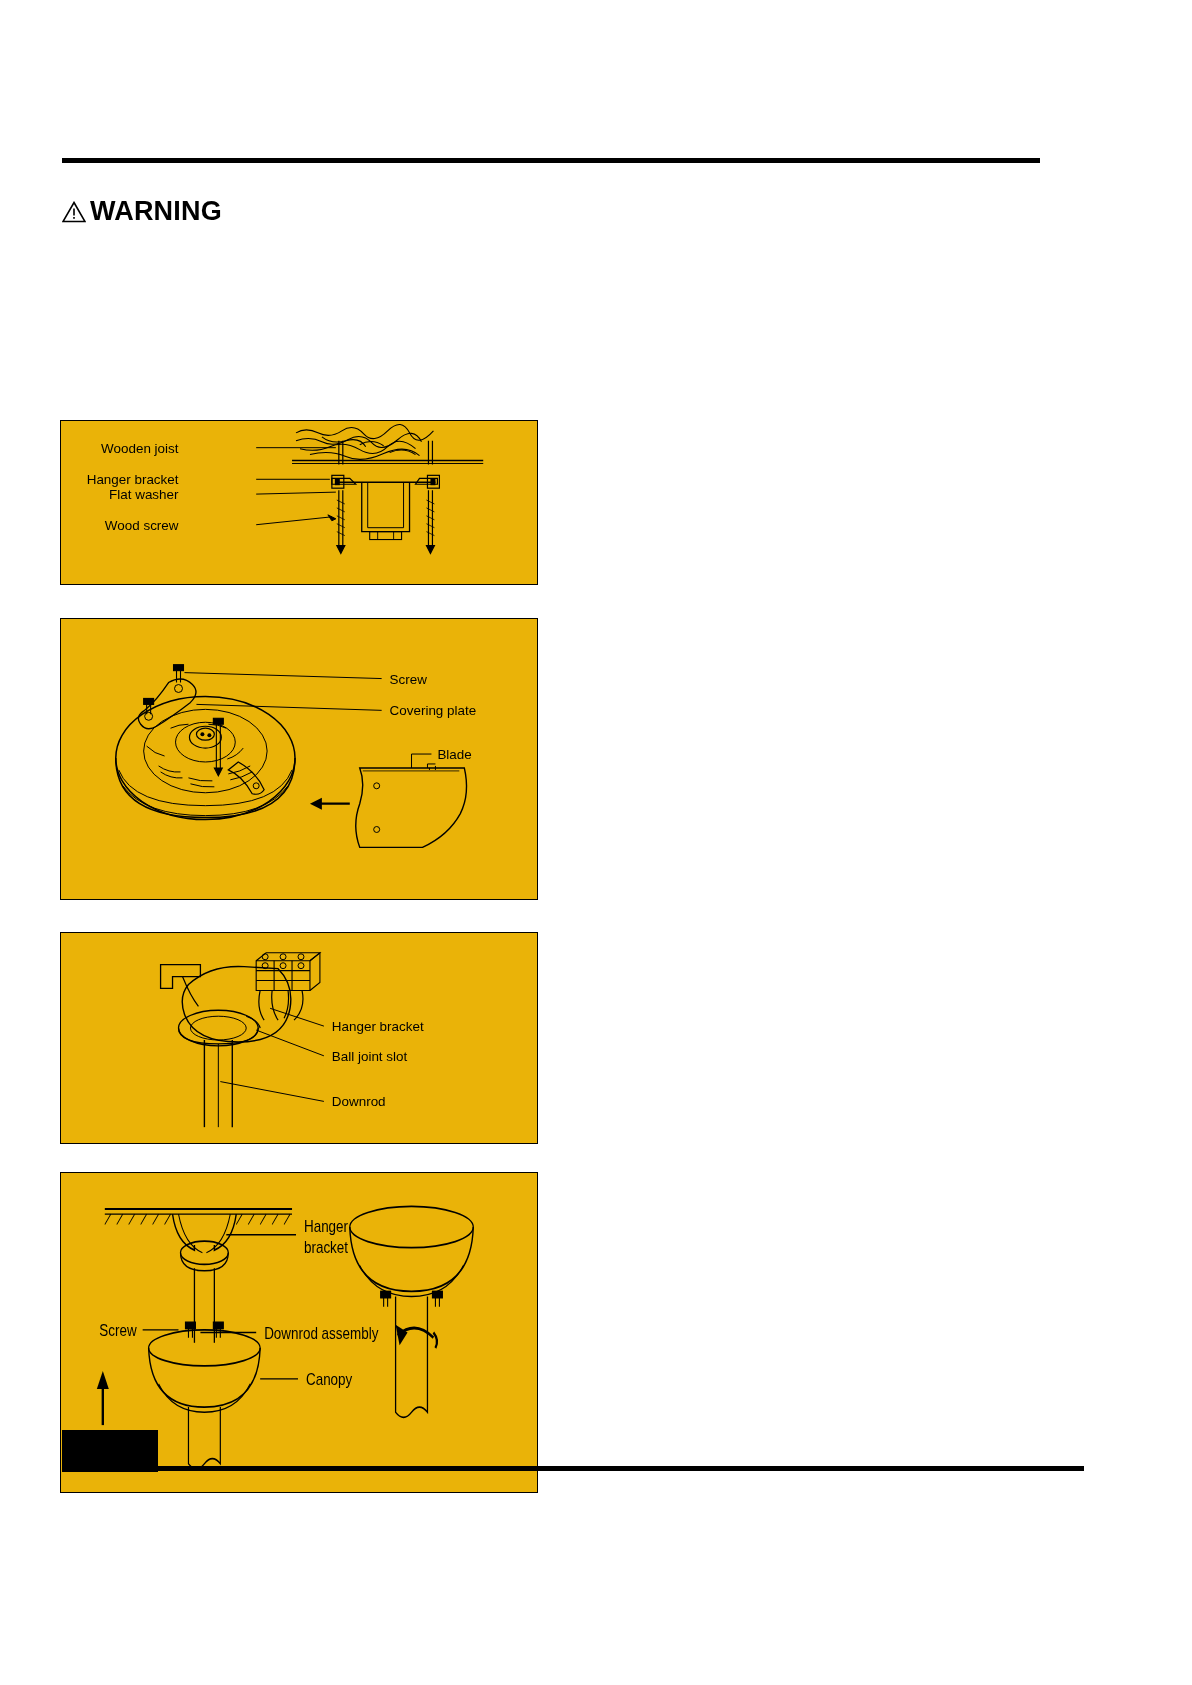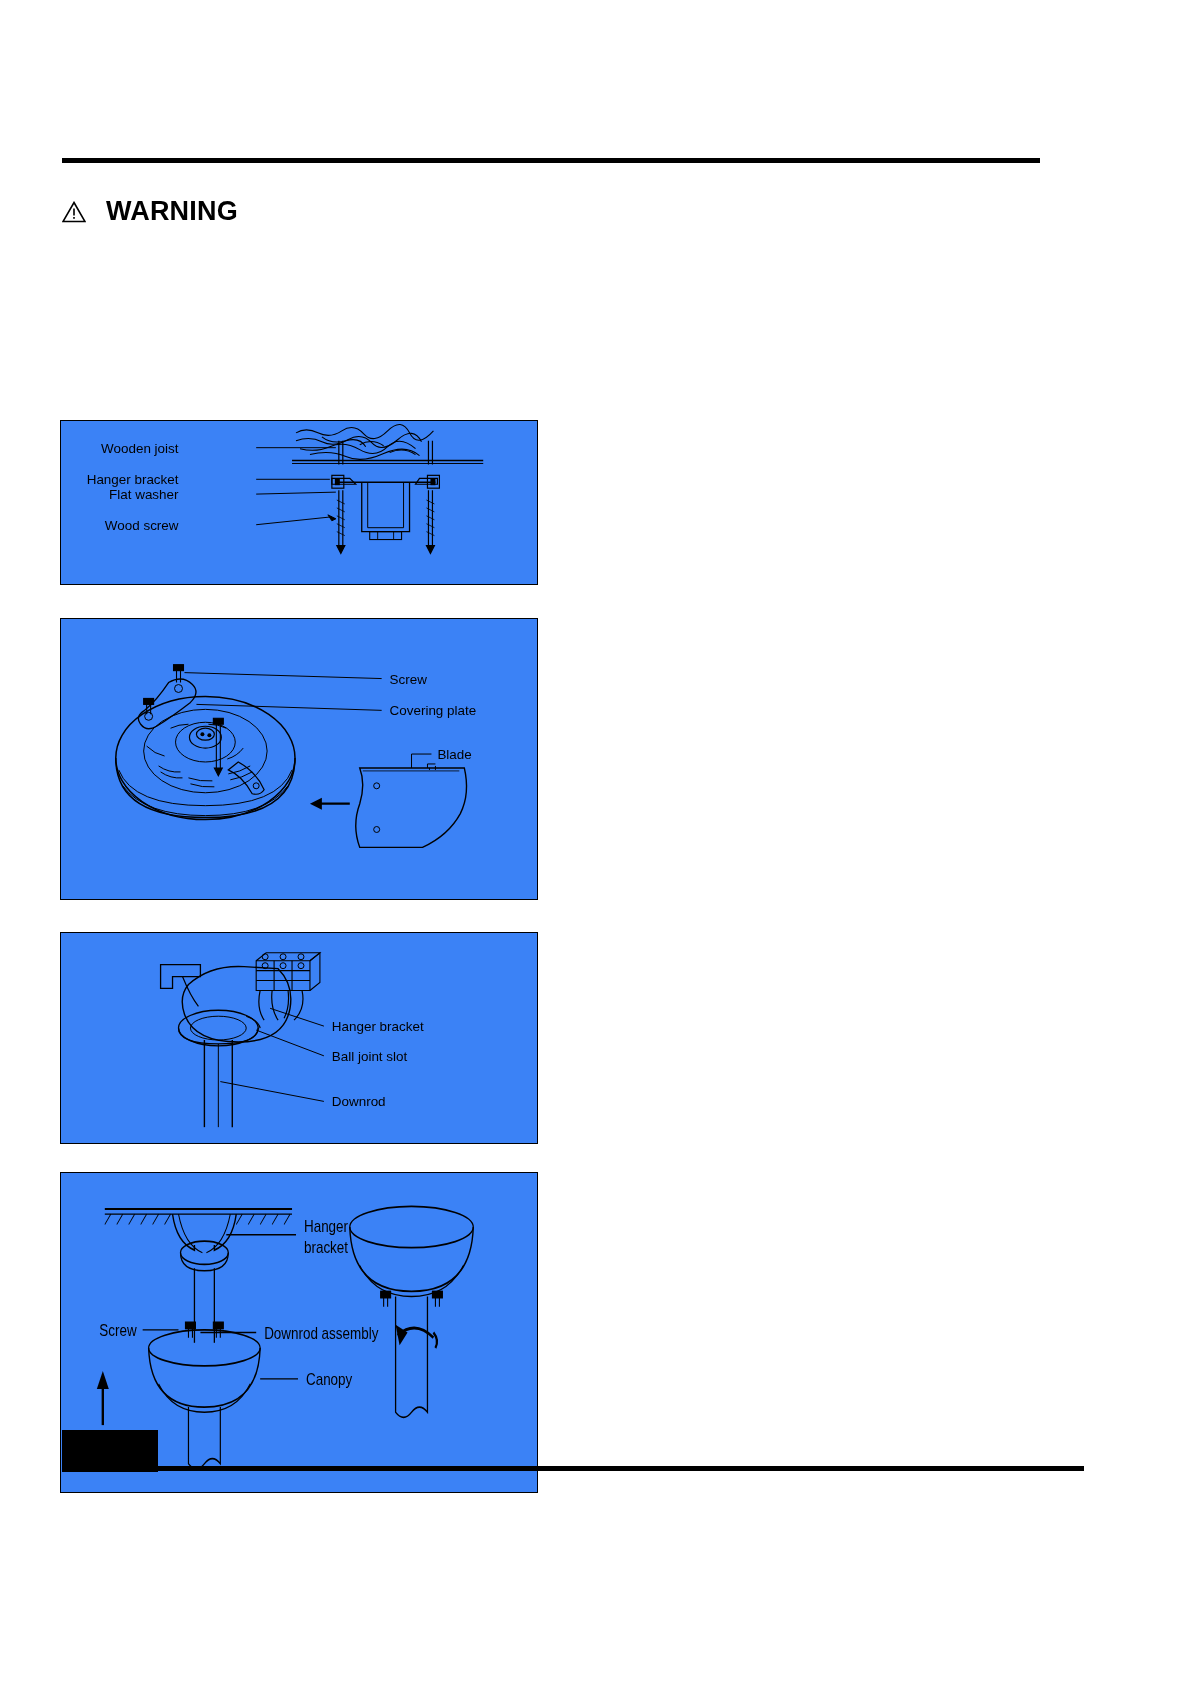--- a/index.html
+++ b/index.html
@@ -34,39 +34,39 @@
     background: #000;
   }
 
   
   .warning-block {
     position: absolute;
     left: 62px;
     top: 198px;
     display: flex;
     align-items: center;
-    gap: 20px;
+    gap: 4px;
   }
   .warn-triangle {
     width: 24px;
     height: 22px;
     display: block;
   }
   .warning-text {
     font-size: 27px;
     font-weight: bold;
     letter-spacing: 0.2px;
     line-height: 1;
   }
 
   
   .figbox {
     position: absolute;
     border: 1.5px solid #000;
-    background: #3b82f6;
+    background: #eab308;
     box-sizing: border-box;
   }
   #fig1 { left: 60px; top: 420px;  width: 478px; height: 165px; }
   #fig2 { left: 60px; top: 618px;  width: 478px; height: 282px; }
   #fig3 { left: 60px; top: 932px;  width: 478px; height: 212px; }
   #fig4 { left: 60px; top: 1172px; width: 478px; height: 321px; }
 
   .figbox svg { display: block; width: 100%; height: 100%; }
 
   .lbl {

